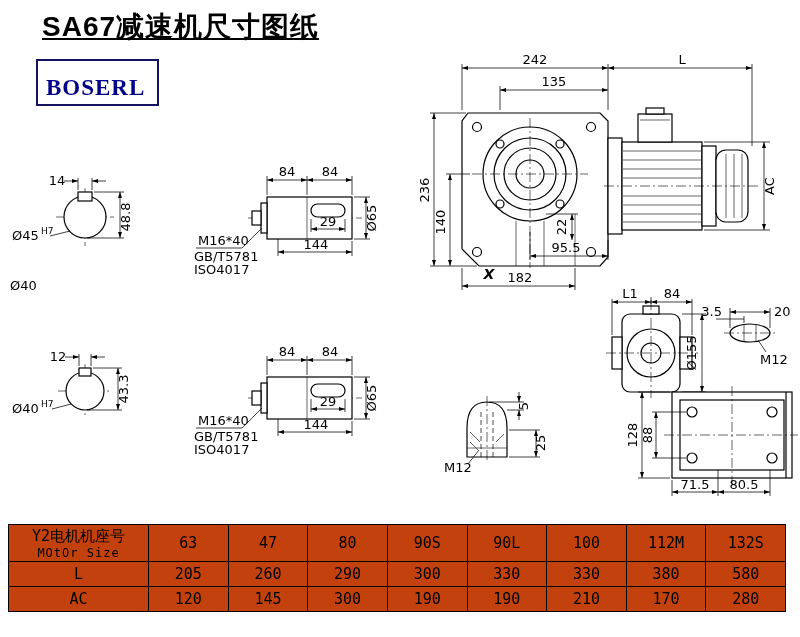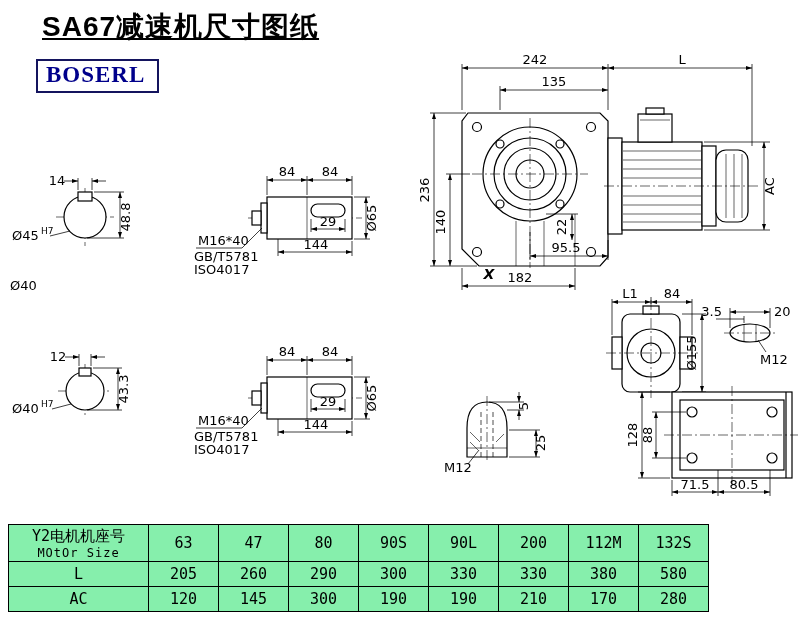--- a/index.html
+++ b/index.html
@@ -1,32 +1,32 @@
 <!DOCTYPE html>
 <html><head>
 <meta charset="utf-8">
 <style>
   * { margin:0; padding:0; box-sizing:border-box; }
   html,body { width:800px; height:637px; background:#fff; font-family:"Liberation Sans", sans-serif; }
   .page { position:relative; width:800px; height:637px; background:#fff; overflow:hidden; }
   .title { position:absolute; left:42px; top:8px; font-size:28px; font-weight:bold; color:#000; letter-spacing:1px; white-space:nowrap;text-decoration:underline; }
-  .logo-box { position:absolute; left:36px; top:59px; border:2px solid #14145e; background:#fff; padding:1px 12px 3px 8px; }
+  .logo-box { position:absolute; left:36px; top:59px; border:2px solid #14145e; background:#fff; padding:14px 12px 3px 8px; }
   .logo-box span { font-family:"Liberation Serif", serif; font-weight:bold; font-size:23px; color:#00008B; letter-spacing:1px; }
   svg.drawing { position:absolute; left:0; top:0; }
   .ol{stroke:#000;stroke-width:1.2;fill:none}
   .of{stroke:#000;stroke-width:1.2;fill:#fff}
   .dl{stroke:#000;stroke-width:0.75;fill:none}
   .da{stroke:#000;stroke-width:0.75;fill:none;marker-start:url(#arr);marker-end:url(#arr)}
   .cl{stroke:#000;stroke-width:0.6;fill:none;stroke-dasharray:10 3 2 3}
   .hid{stroke:#000;stroke-width:0.7;fill:none;stroke-dasharray:5 3}
   .thin{stroke:#000;stroke-width:0.6;fill:none}
   svg text{font-family:"DejaVu Sans", sans-serif; font-size:13px; fill:#000}
   svg text.sup{font-size:9px}
   svg text.xb{font-weight:bold; font-style:italic; font-size:14px}
-  table.dims { position:absolute; left:8px; top:524px; width:701px; border-collapse:collapse; table-layout:fixed; background:#86efac; }
+  table.dims { position:absolute; left:8px; top:524px; width:778px; border-collapse:collapse; table-layout:fixed; background:#c2410c; }
   .dims td { border:1.5px solid #000; text-align:center; vertical-align:middle; color:#000;
              font-family:"DejaVu Sans Mono", monospace; font-size:15px; padding:1px 0; }
   .dims col.c0 { width:140px; }
   .dims tr.r0 td { height:37px; }
   .dims tr td { height:25px; }
   .dims .lbl { display:block; font-size:15px; }
   .dims .sub { display:block; font-size:12px; letter-spacing:1px; }
   .dims td.hdr .lbl:only-child { display:inline; }
 </style>
 </head>
@@ -335,21 +335,21 @@
       <tr class="r0">
         <td class="hdr">
           <span class="lbl">Y2电机机座号</span>
           <span class="sub">MOtOr Size</span>
         </td>
         <td>63</td>
         <td>47</td>
         <td>80</td>
         <td>90S</td>
         <td>90L</td>
-        <td>200</td>
+        <td>100</td>
         <td>112M</td>
         <td>132S</td>
       </tr>
       <tr>
         <td class="hdr">
           <span class="lbl">L</span>
         </td>
         <td>205</td>
         <td>260</td>
         <td>290</td>

